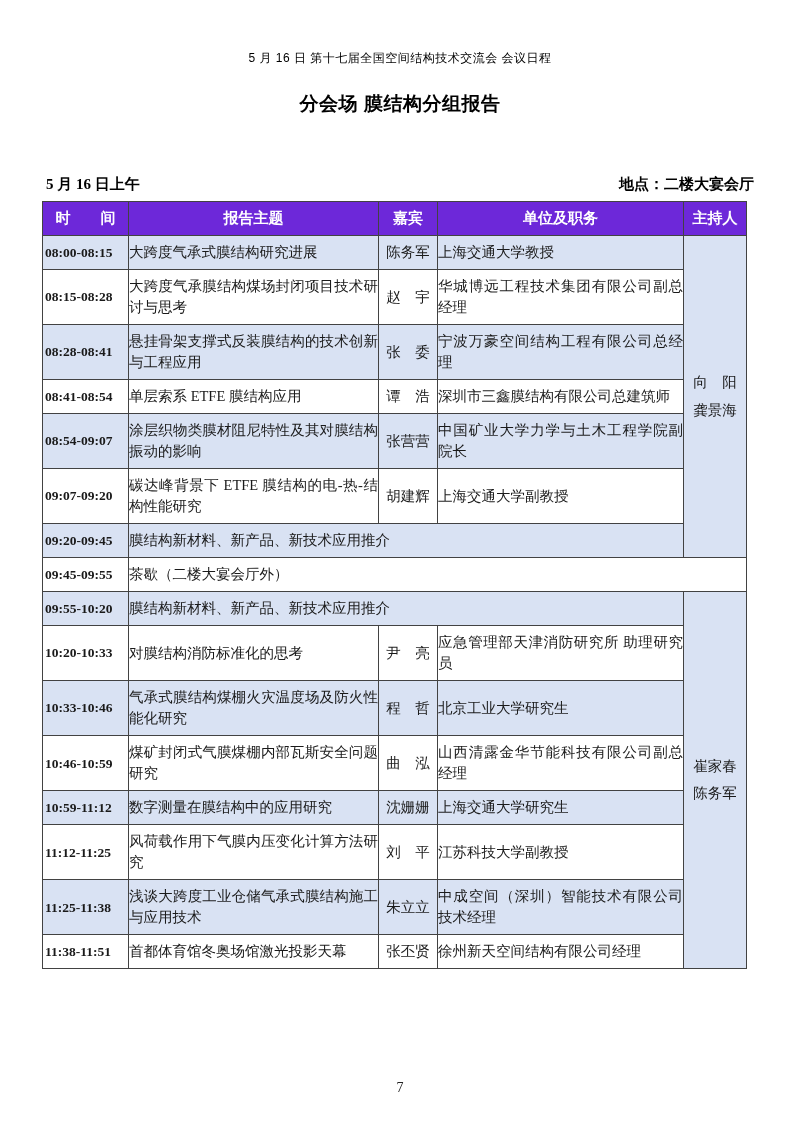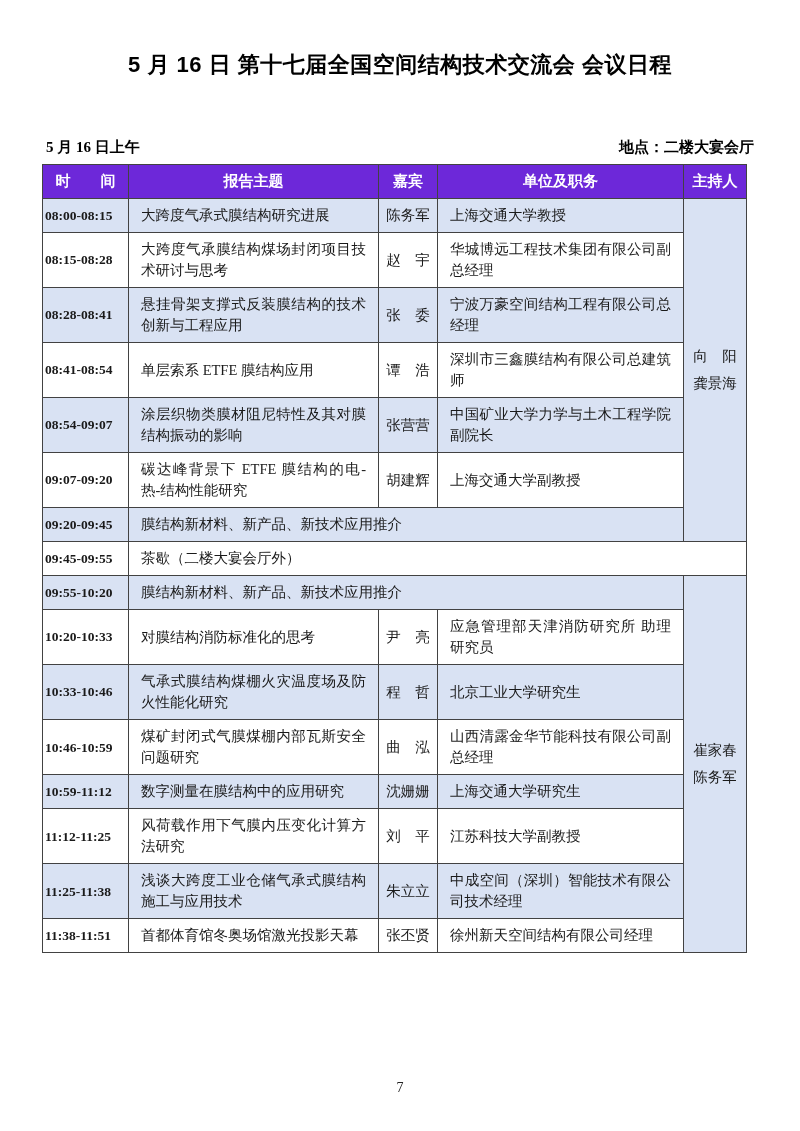--- a/index.html
+++ b/index.html
@@ -10,22 +10,22 @@
     height: 1131px;
     background: #ffffff;
     font-family: "Liberation Serif", "DejaVu Serif", serif;
     color: #1a1a1a;
     overflow: hidden;
   }
   .doc-title {
     padding-top: 50px;
     text-align: center;
     font-family: "Liberation Sans", "DejaVu Sans", sans-serif;
-    font-size: 22px;
-    font-weight: bold;
+    font-size: 12px;
+    font-weight: normal;
     color: #000;
     letter-spacing: 0.5px;
   }
   .doc-subtitle {
     margin-top: 24px;
     text-align: center;
     font-family: "Liberation Sans", "DejaVu Sans", sans-serif;
     font-size: 19px;
     font-weight: bold;
     color: #000;
@@ -60,21 +60,21 @@
     color: #ffffff;
     font-family: "Liberation Sans", "DejaVu Sans", sans-serif;
     font-weight: bold;
     font-size: 15px;
     text-align: center;
     padding: 7px 2px;
   }
   .schedule td {
     font-size: 14.5px;
     line-height: 1.45;
-    padding: 6px 12px;
+    padding: 6px 0;
     background: #ffffff;
   }
   .schedule tr.shaded td { background: #D9E2F3; }
   td.time-cell {
     text-align: left;
     font-weight: bold;
     font-size: 13.5px;
     white-space: nowrap;
     padding: 6px 2px;
   }
@@ -100,20 +100,21 @@
     font-size: 14px;
     color: #222;
   }
 </style>
 </head>
 <body>
 
 <div class="page">
 
   <div class="doc-title">5 月 16 日 第十七届全国空间结构技术交流会 会议日程</div>
+  <div class="doc-subtitle">分会场 膜结构分组报告</div>
 
   <div class="meta-row">
     <span>5 月 16 日上午</span>
     <span>地点：二楼大宴会厅</span>
   </div>
 
   <table class="schedule">
     <colgroup>
       <col class="c-time">
         <col class="c-topic">

